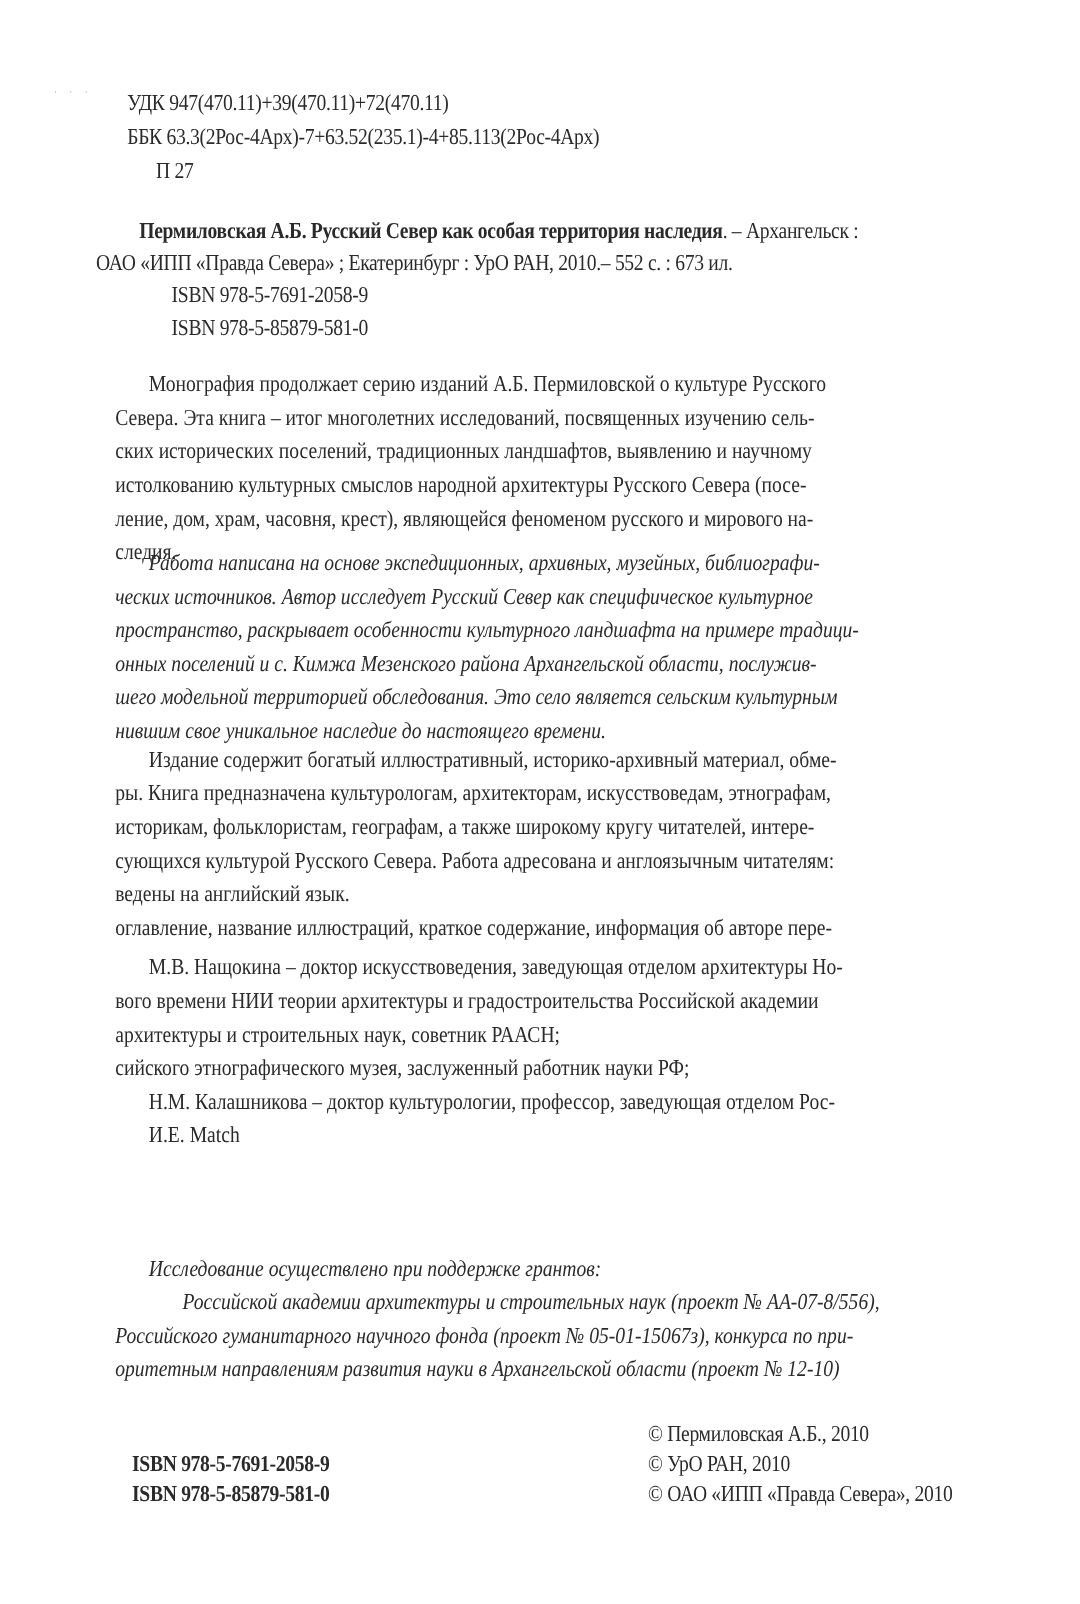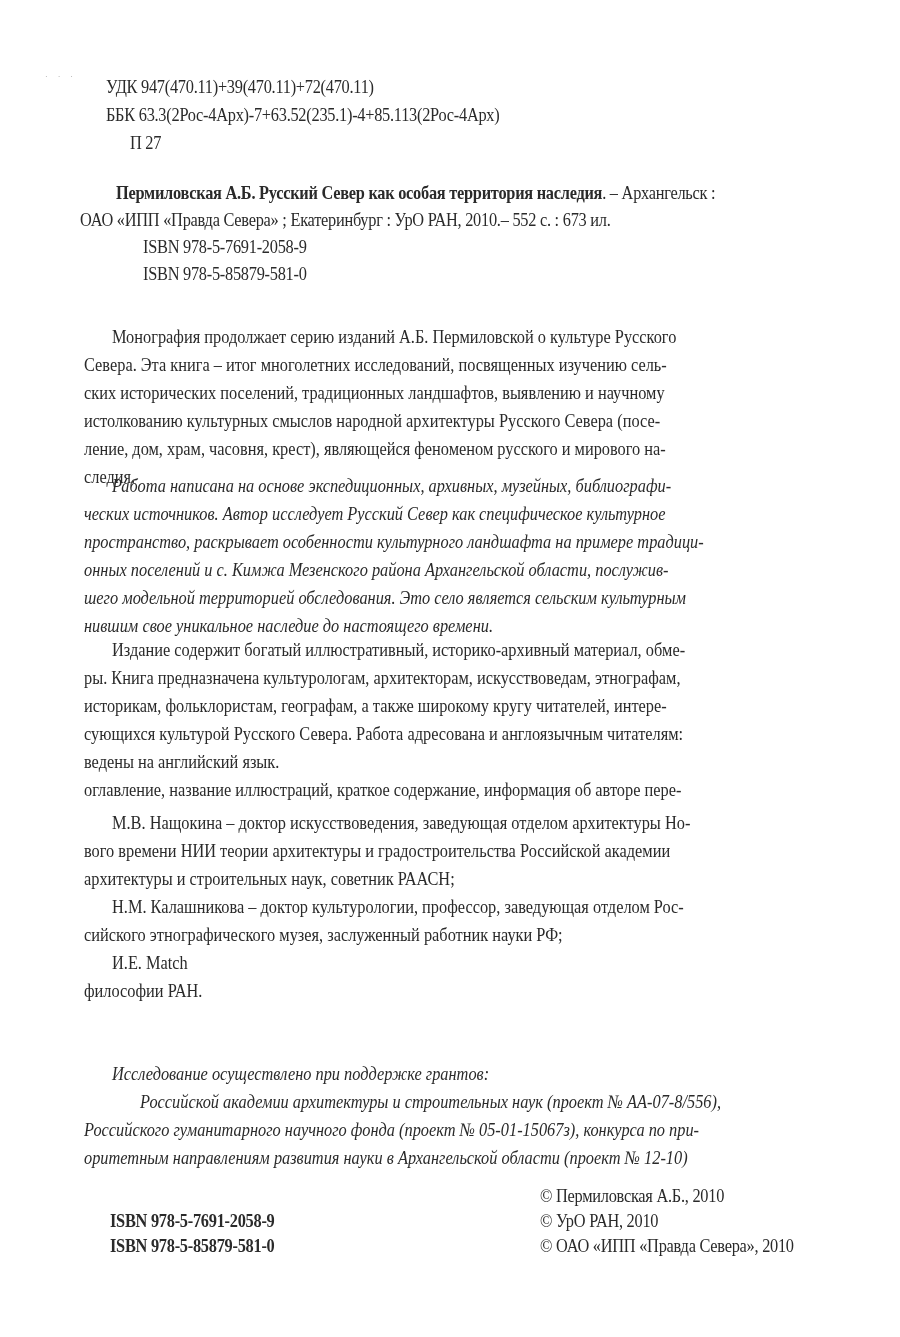--- a/index.html
+++ b/index.html
@@ -6,21 +6,21 @@
   body {
     width: 900px; height: 1337px; background: #ffffff; position: relative; overflow: hidden;
     font-family: "Liberation Serif", "DejaVu Serif", serif; color: #2a2a2a;
   }
   .page { position: absolute; left: 0; top: 0; width: 900px; height: 1337px; }
   .line { position: absolute; white-space: nowrap; font-size: 19px; line-height: 26px; letter-spacing: -0.3px; transform-origin: left top; }
   .cond { transform: scaleX(0.86); }
   .bold { font-weight: bold; }
   .ital { font-style: italic; }
   .dots { position: absolute; left: 45px; top: 72px; color: #999; font-size: 8px; letter-spacing: 4px; }
-  .para { position: absolute; left: 84px; width: 760px; margin-top: 16px; }
+  .para { position: absolute; left: 96px; width: 760px; }
   .para .row { height: 28px; line-height: 28px; font-size: 19px; white-space: nowrap; overflow: visible; }
   .para .row span { display: inline-block; transform: scaleX(0.86); transform-origin: left center; }
 </style>
 </head>
 <body>
 
 <div class="page">
 
   <div class="dots">· · ·</div>
 
@@ -57,24 +57,23 @@
     <div class="row"><span>историкам, фольклористам, географам, а также широкому кругу читателей, интере-</span></div>
     <div class="row"><span>сующихся культурой Русского Севера. Работа адресована и англоязычным читателям:</span></div>
     <div class="row"><span>ведены на английский язык.</span></div>
     <div class="row"><span>оглавление, название иллюстраций, краткое содержание, информация об авторе пере-</span></div>
   </div>
 
   <div class="para" style="top:793px;">
     <div class="row" style="padding-left:28px;"><span>М.В. Нащокина – доктор искусствоведения, заведующая отделом архитектуры Но-</span></div>
     <div class="row"><span>вого времени НИИ теории архитектуры и градостроительства Российской академии</span></div>
     <div class="row"><span>архитектуры и строительных наук, советник РААСН;</span></div>
+    <div class="row"><span>сийского этнографического музея, заслуженный работник науки РФ;</span></div>
     <div class="row" style="padding-left:28px;"><span>Н.М. Калашникова – доктор культурологии, профессор, заведующая отделом Рос-</span></div>
-    <div class="row"><span>сийского этнографического музея, заслуженный работник науки РФ;</span></div>
     <div class="row" style="padding-left:28px;"><span>И.Е. Match</span></div>
-    <div class="row"><span>философии РАН.</span></div>
   </div>
 
   <div class="para ital" style="top:1044px;">
     <div class="row" style="padding-left:28px;"><span>Исследование осуществлено при поддержке грантов:</span></div>
     <div class="row" style="padding-left:28px;text-align:center;"><span>Российской академии архитектуры и строительных наук (проект № АА-07-8/556),</span></div>
     <div class="row"><span>Российского гуманитарного научного фонда (проект № 05-01-15067з), конкурса по при-</span></div>
     <div class="row"><span>оритетным направлениям развития науки в Архангельской области (проект № 12-10)</span></div>
   </div>
 
   <div class="line cond bold" style="left:110px; top:1208px;">ISBN 978-5-7691-2058-9</div>

